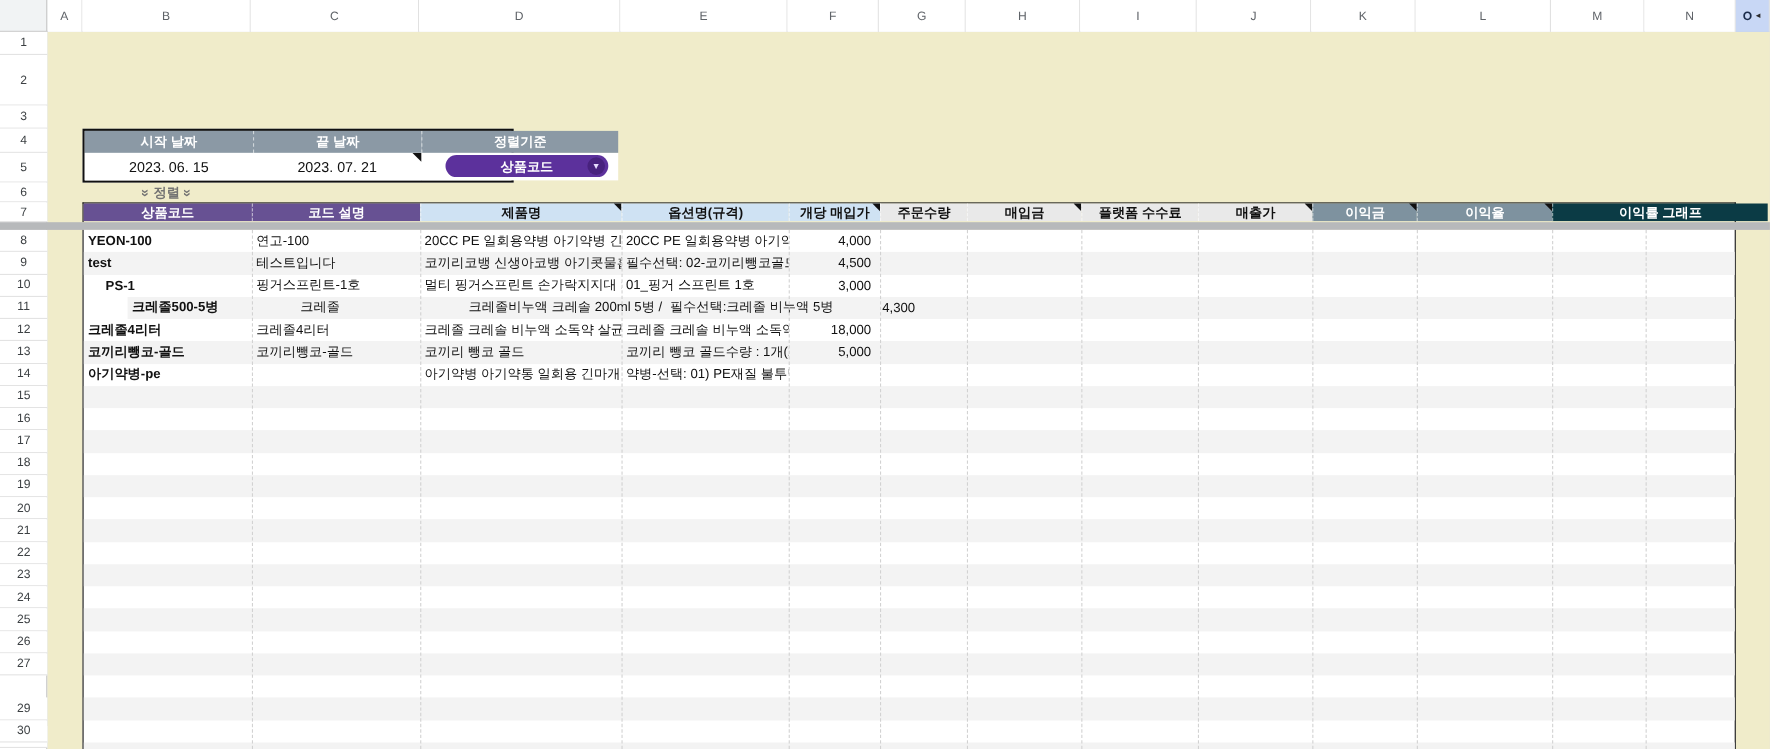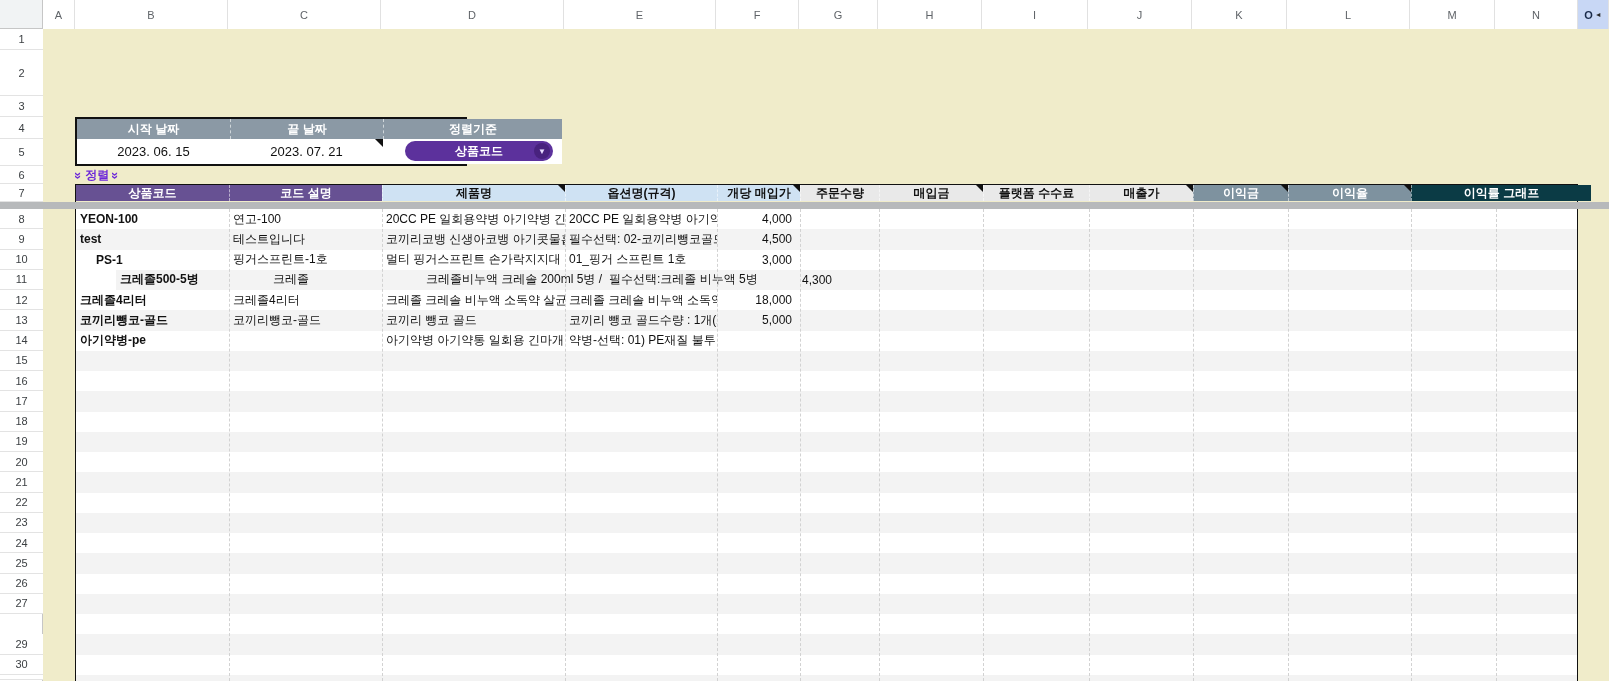--- a/index.html
+++ b/index.html
@@ -71,22 +71,22 @@
     display:flex; align-items:center; justify-content:center;
     color:#e7ddff; font-size:8px;
   }
   .note-tri {
     position:absolute; width:0; height:0;
     border-top:8px solid #111111; border-left:8px solid transparent;
   }
   
   #sort-label {
     position:absolute; left:75px; top:166px; width:153px; height:18px;
-    display:flex; align-items:center; gap:3px;
-    color:#6d28d9; font-size:12px; font-weight:bold;
+    display:flex; align-items:center; justify-content:center; gap:3px;
+    color:#737373; font-size:12px; font-weight:bold;
   }
   .chev { display:inline-block; transform:rotate(90deg); font-size:13px; font-weight:bold; line-height:1; }
   
   #summary-panel {
     position:absolute; left:799px; top:117px; width:611px; height:49px;
     border:2px solid #111111; background:#ffffff;
   }
   .sm-head {
     position:absolute; top:0; height:20px; background:#8b99a5;
     color:#ffffff; font-size:12px; font-weight:bold;
@@ -250,21 +250,21 @@
         <span class="note-tri"></span>
       </div>
       <div class="th-cell th-slate" style="left: 1117px; width: 95px;">
         <span>이익금</span>
         <span class="note-tri"></span>
       </div>
       <div class="th-cell th-slate" style="left: 1212px; width: 123px;">
         <span>이익율</span>
         <span class="note-tri"></span>
       </div>
-      <div class="th-cell th-teal" style="left: 1335px; width: 180px;">
+      <div class="th-cell th-teal" style="left: 1335px; width: 196px;">
         <span>이익률 그래프</span>
       </div>
     </div>
 
   <div id="freeze-bar"></div>
 
   <div id="table-body">
       <div class="body-row" style="top: 0px;">
         <div class="bd-cell bd-code" style="left: 0px; width: 153px;">YEON-100</div>
         <div class="bd-cell " style="left: 153px; width: 153px;">연고-100</div>

